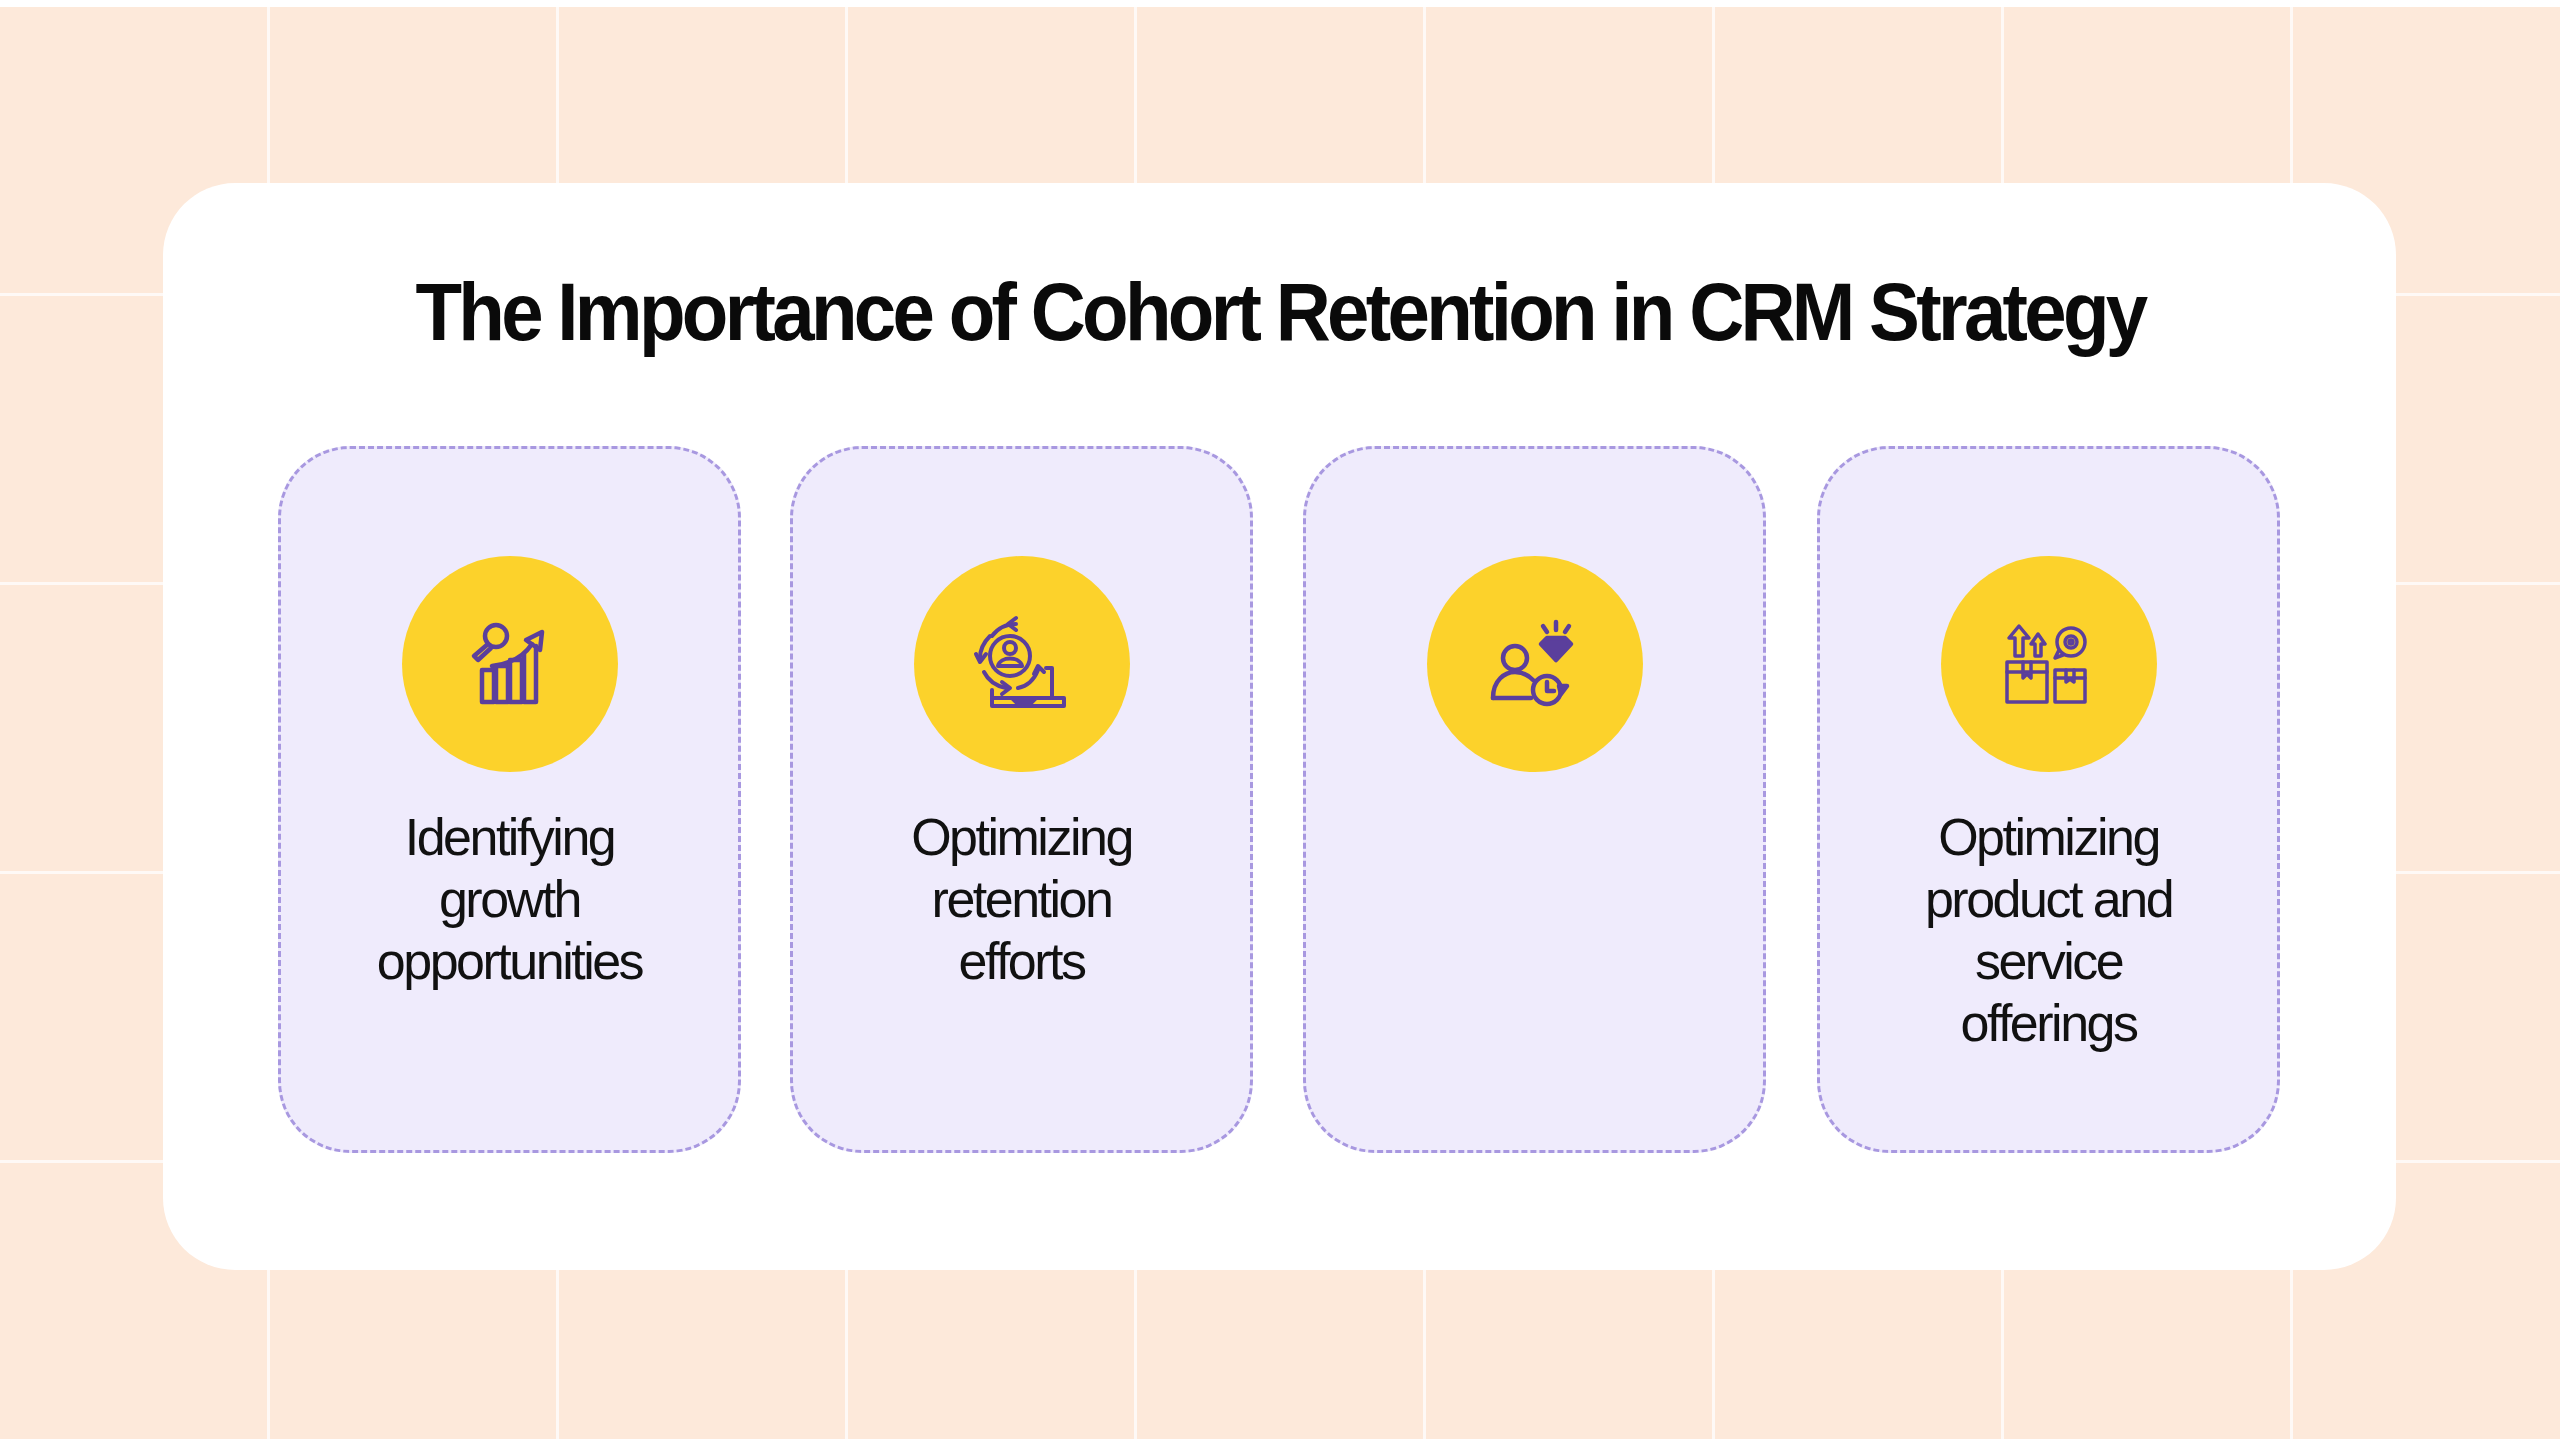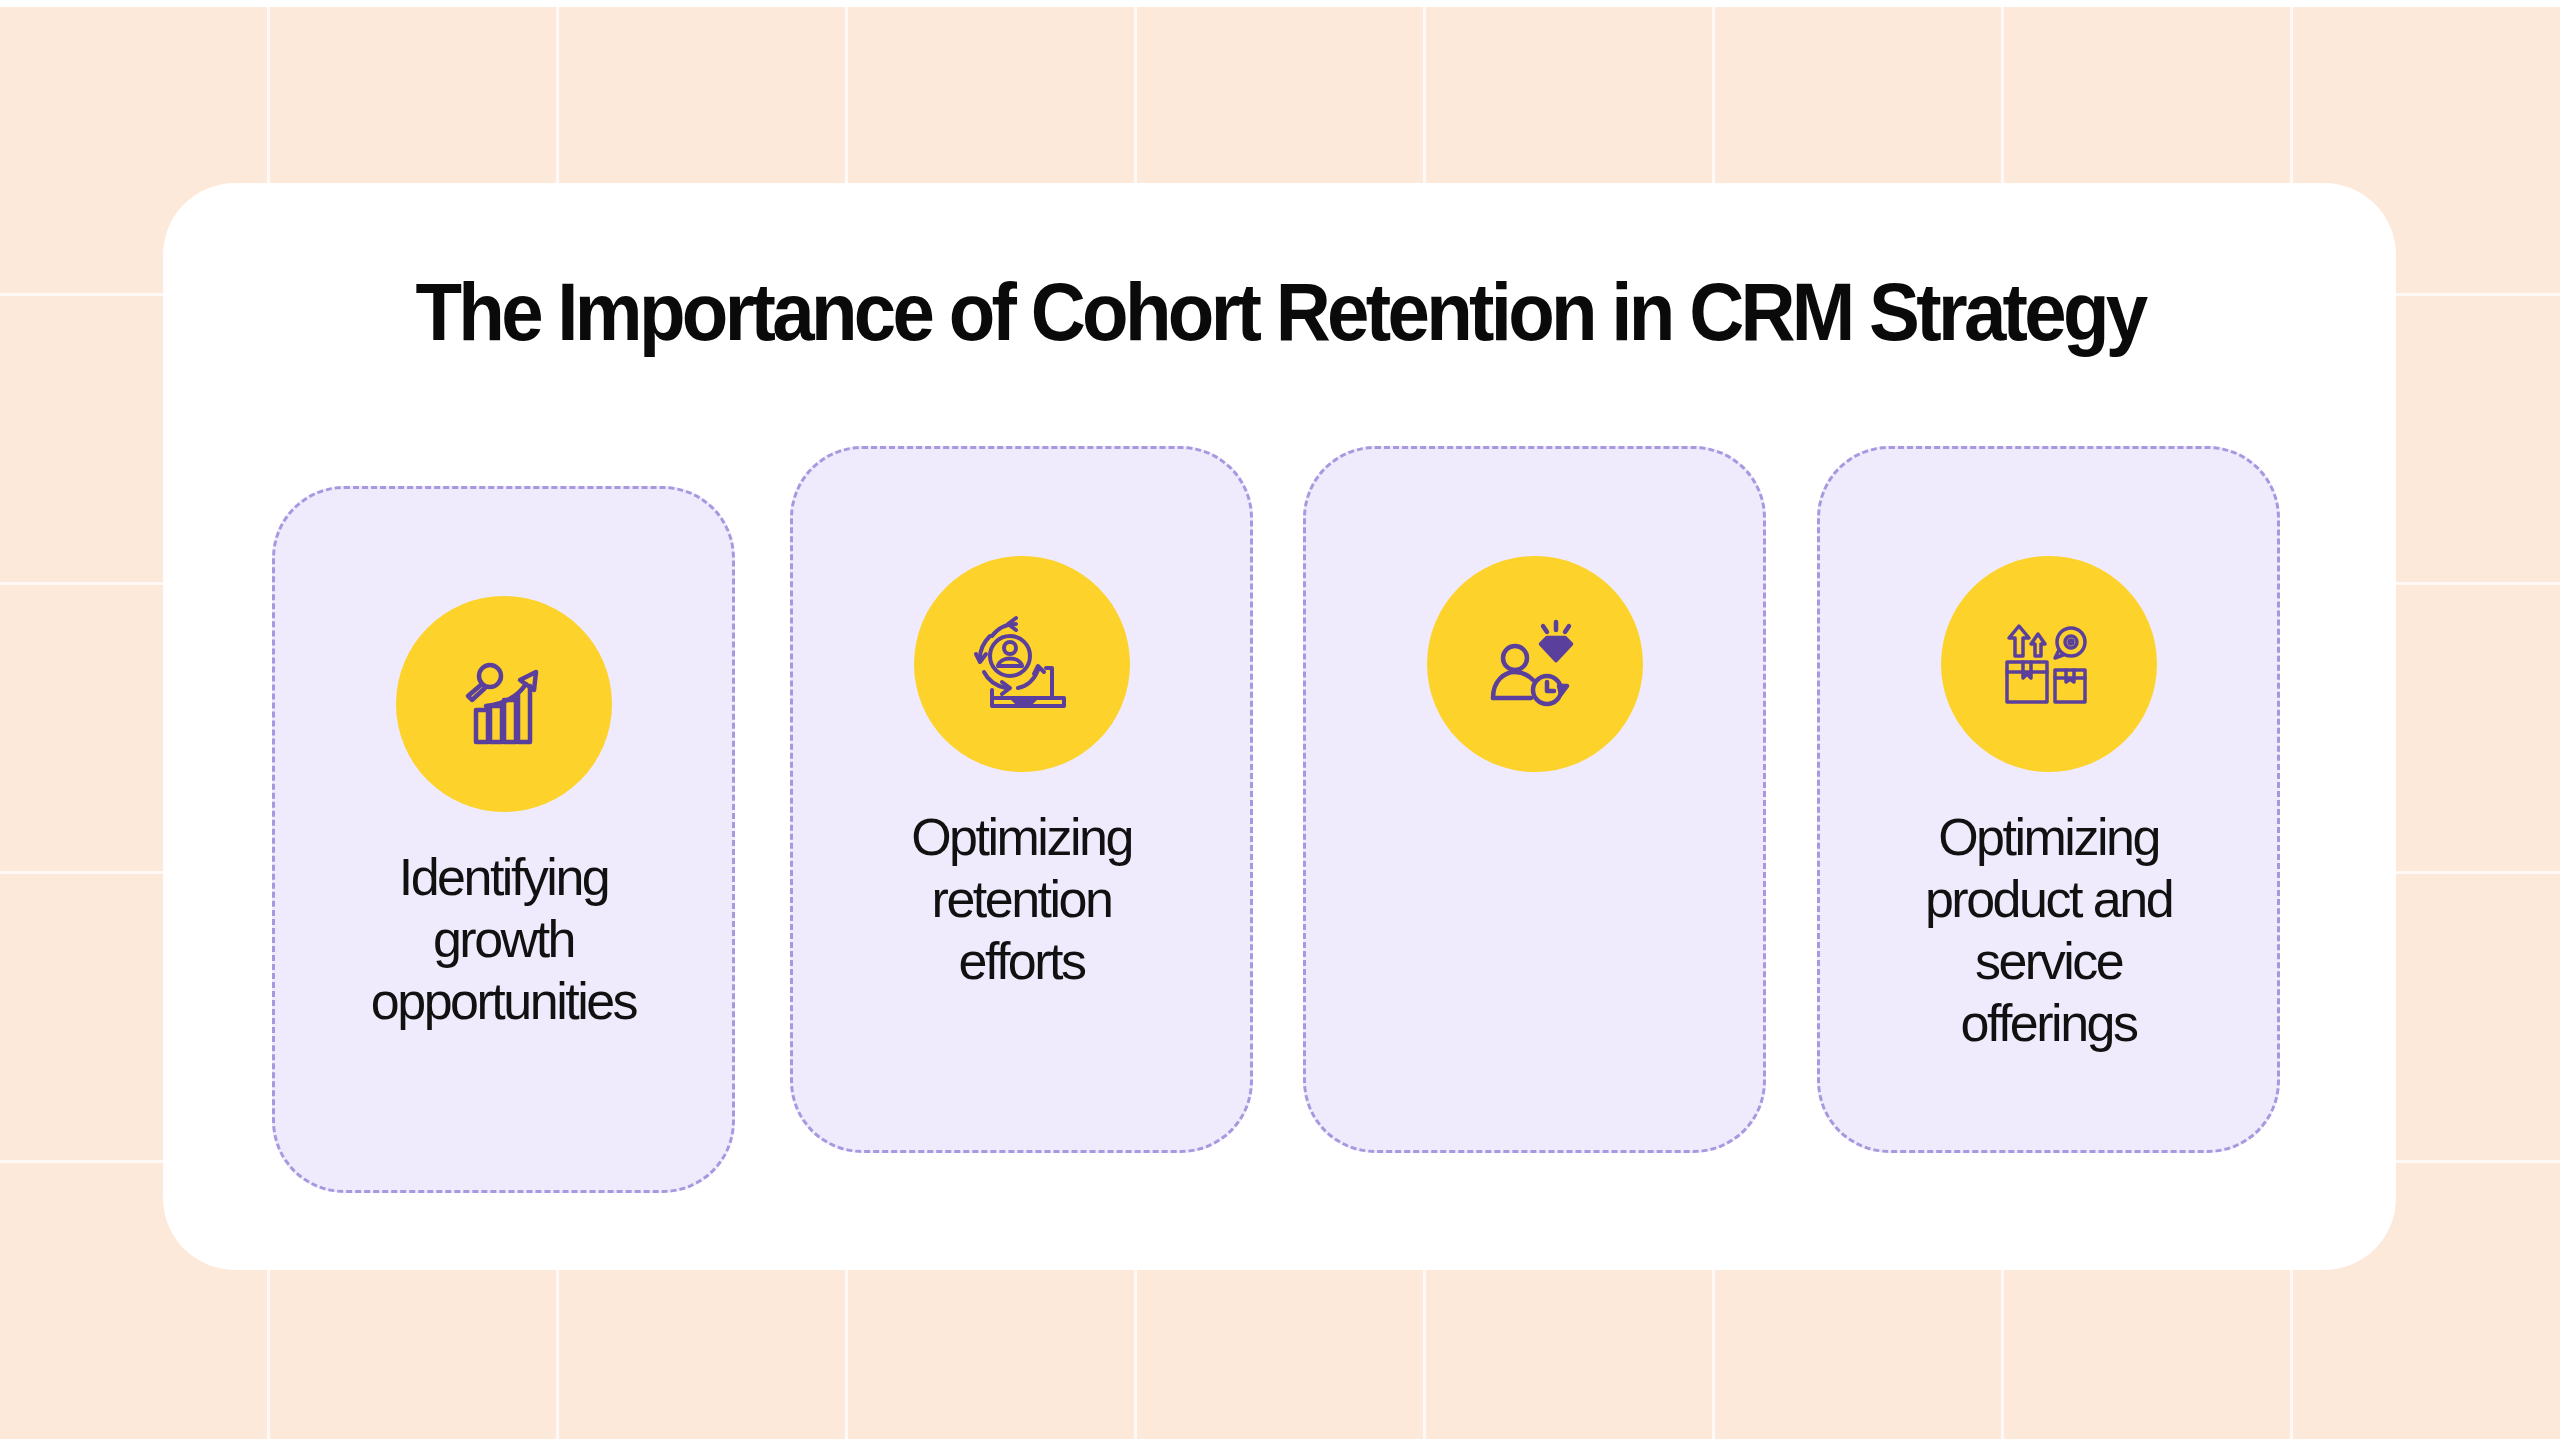--- a/index.html
+++ b/index.html
@@ -51,21 +51,21 @@
 </style>
 </head>
 <body>
 
 <div class="bg"></div>
 
 <div class="panel"></div>
 
 <div class="title">The Importance of Cohort Retention in CRM Strategy</div>
 
-<div class="card" style="left:272px;margin-top:40px;">
+<div class="card" style="left:278px;">
   <div class="circle">
     <svg viewBox="0 0 100 100" fill="none" stroke="#5b3f9c" stroke-width="4.5" stroke-linejoin="round" stroke-linecap="round">
       <circle cx="36" cy="22" r="11"></circle>
       <path d="M28 30 L14 42 L18 46 L31 34"></path>
       <path d="M32 52 C50 50 64 42 72 30"></path>
       <path d="M66 26 L82 18 L80 36 Z"></path>
       <rect x="22" y="56" width="12" height="32"></rect>
       <rect x="36" y="52" width="12" height="36"></rect>
       <rect x="50" y="46" width="12" height="42"></rect>
       <path d="M64 40 L64 88 L76 88 L76 32"></path>

